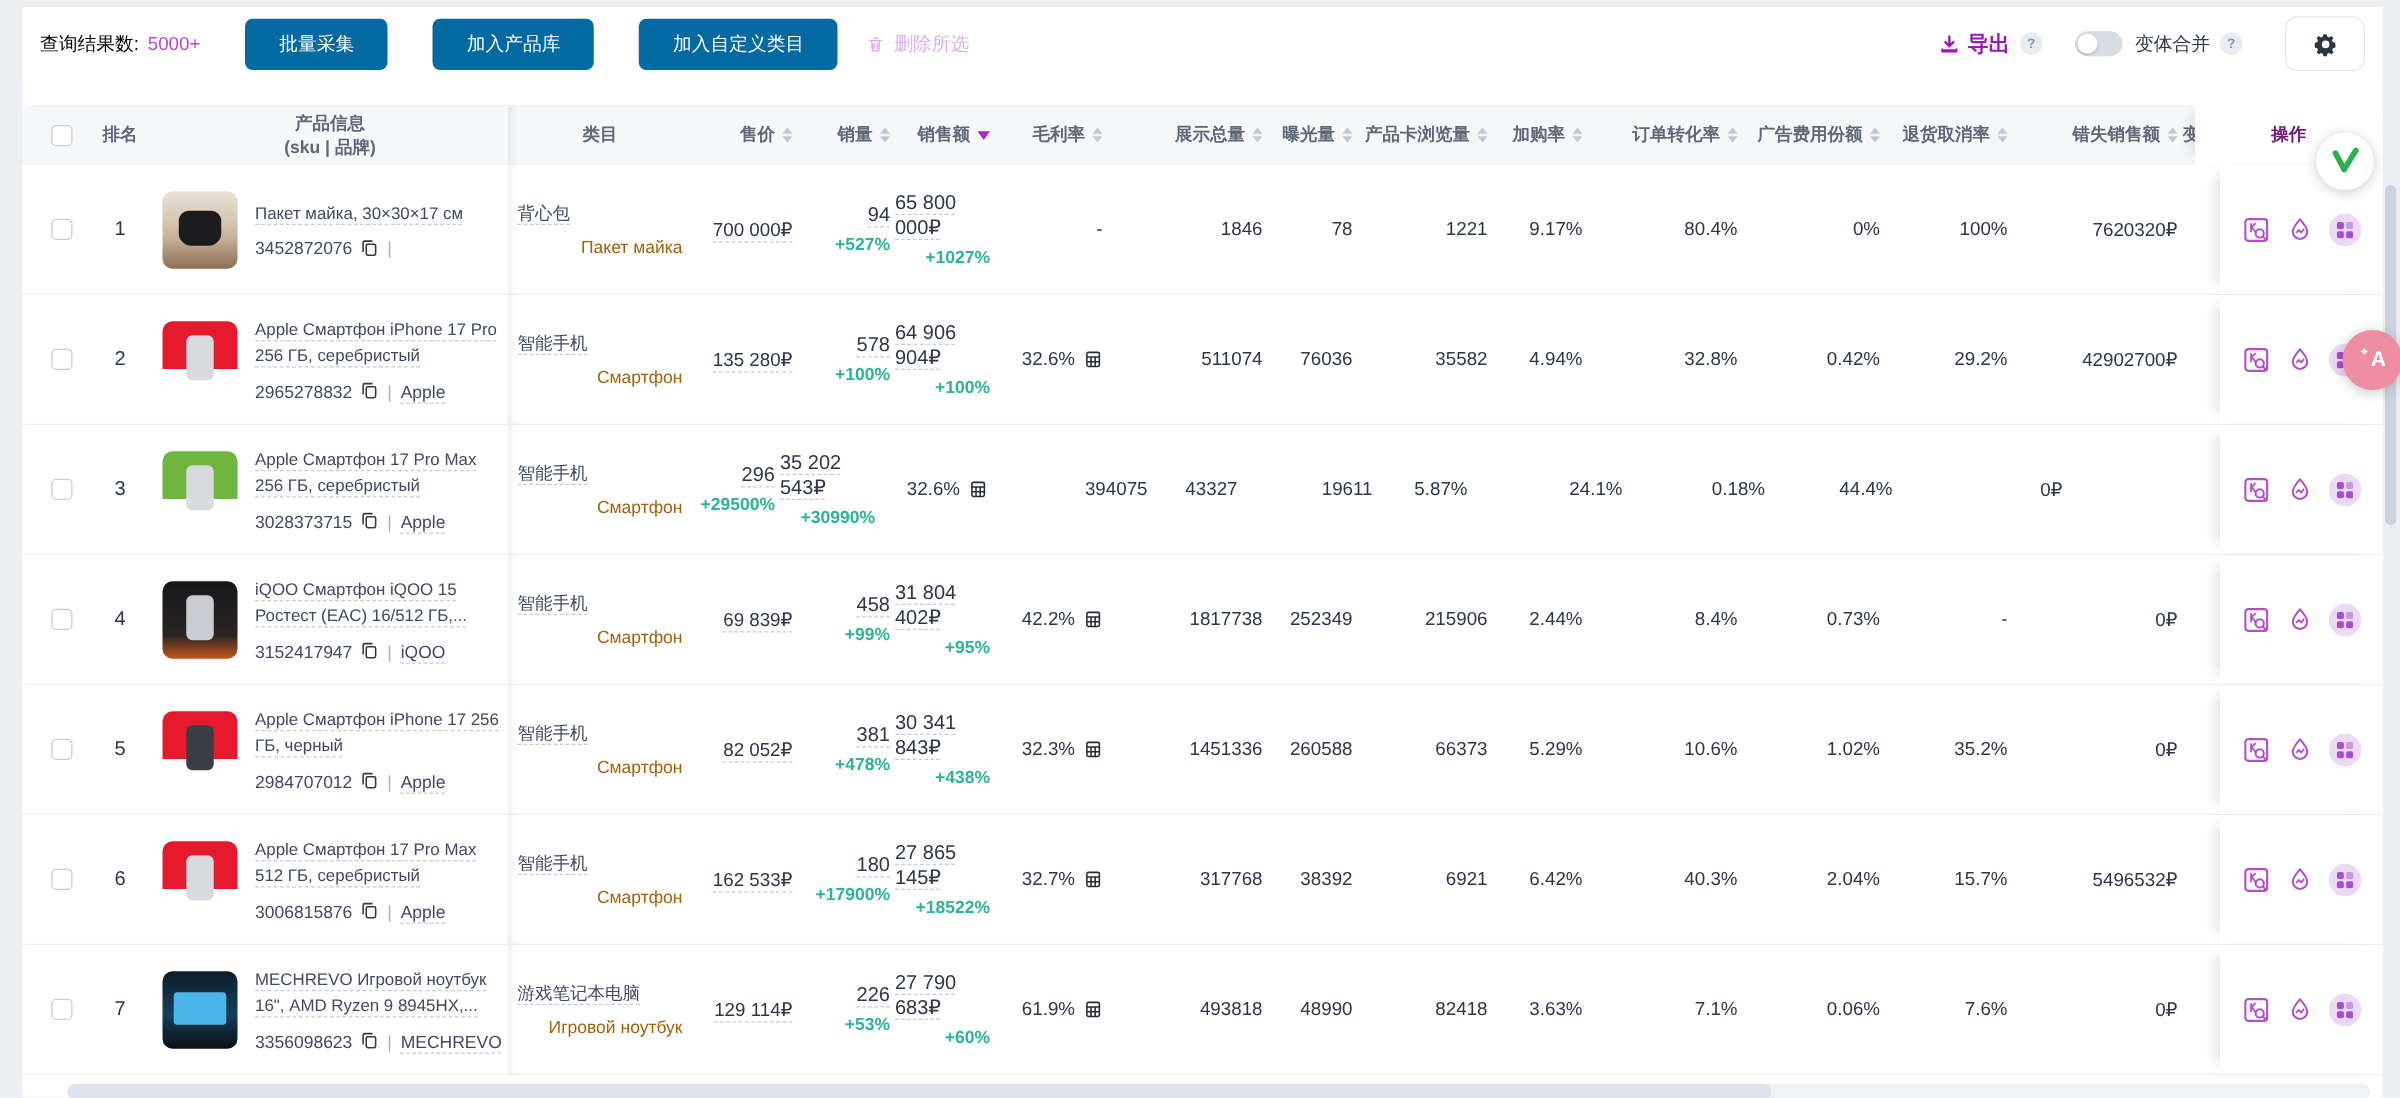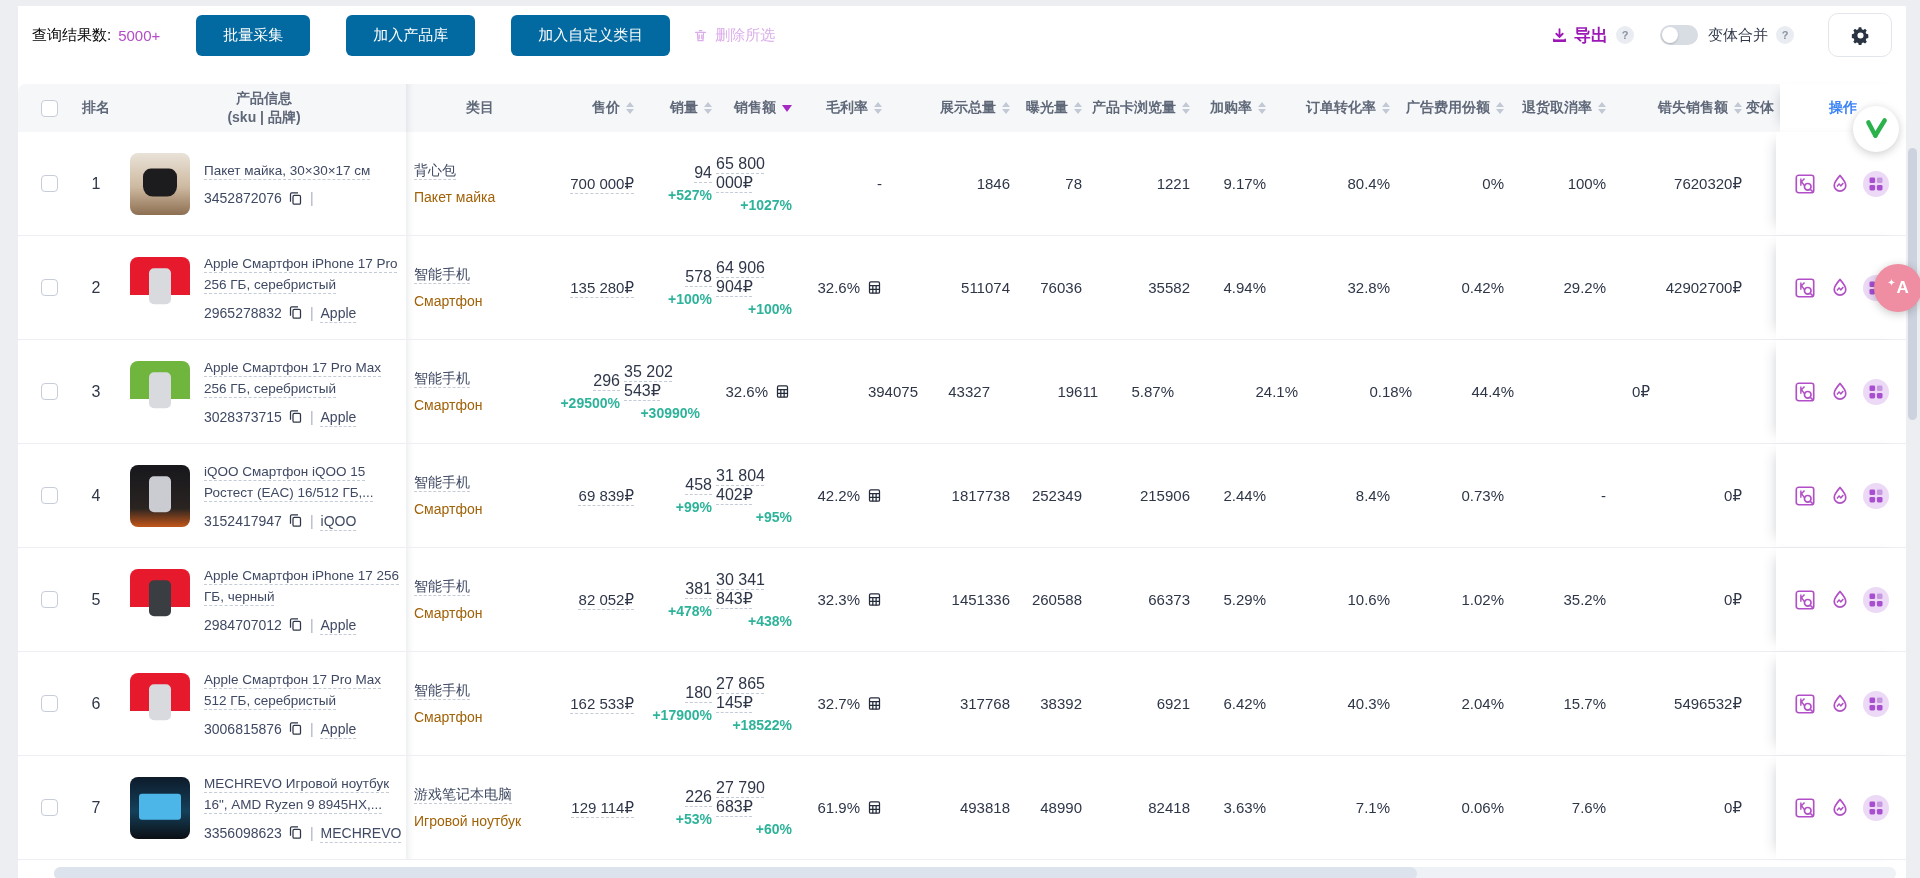--- a/index.html
+++ b/index.html
@@ -30,21 +30,21 @@
   .table-area { position:relative; margin-top:20px; }
   .thead { position:relative; height:48px; background:#f6f7f9; border-radius:8px 8px 0 0; display:flex; align-items:center;
            font-size:14px; font-weight:700; color:#5f6879; }
   .thead .hc { display:flex; align-items:center; }
   .row { position:relative; height:104px; display:flex; align-items:stretch; border-bottom:1px solid #eceef3; background:#fff; }
 
   
   .c-check{width:52px; display:flex; align-items:center; justify-content:flex-end; padding-right:12px;}
   .c-rank{width:52px; display:flex; align-items:center; justify-content:center;}
   .c-prod{width:284px;}
-  .c-cat{width:140px; padding-left:8px;}
+  .c-cat{width:140px; padding-left:8px;text-align:right;}
   .c-price{width:92px;}
   .c-sales{width:78px;}
   .c-rev{width:80px;}
   .c-margin{width:96px;}
   .c-impr{width:122px;}
   .c-expo{width:72px;}
   .c-views{width:108px;}
   .c-cart{width:76px;}
   .c-conv{width:124px;}
   .c-ad{width:114px;}
@@ -91,22 +91,22 @@
   .brand { cursor:pointer; }
 
   
   .c-cat { display:flex; flex-direction:column; justify-content:center; gap:9px; font-size:14px; }
   .cat-cn { color:#3f4963; width:fit-content; cursor:pointer; }
   .cat-ru { color:#a16207; }
 
   .margin-cell { display:flex; align-items:center; justify-content:flex-end; gap:6px; padding-right:10px; font-size:15px; }
 
   
-  .actions-head { position:absolute; right:0; top:0; bottom:0; width:126px; background:#fff; z-index:2;
-      display:flex; align-items:center; justify-content:center; font-size:14px; font-weight:700; color:#3b82f6;
+  .actions-head { position:absolute; right:0; top:0; bottom:0; width:150px; background:#fff; z-index:2;
+      display:flex; align-items:center; justify-content:center; font-size:14px; font-weight:700; color:#701a75;
       border-radius:0 8px 0 0; box-shadow:-9px 0 12px -9px rgba(40,50,70,.22); }
   .actions-cell { position:absolute; right:0; top:0; bottom:0; width:130px; background:#fff; z-index:2;
       display:flex; align-items:center; justify-content:center; gap:11px;
       box-shadow:-9px 0 12px -9px rgba(40,50,70,.22); }
   .act-ic { width:24px; height:24px; display:inline-flex; align-items:center; justify-content:center; cursor:pointer; }
   .grid-ic { width:26px; height:26px; border-radius:50%; background:#ecd9f6; display:inline-flex; align-items:center; justify-content:center; }
 
   
   .hscroll { margin:7px 10px 0 36px; height:13px; border-radius:7px; background:#eef1f5; position:relative; }
   .hscroll .hthumb { position:absolute; left:0; top:0; height:13px; width:74%; border-radius:7px; background:#dde3ec; cursor:pointer; }

